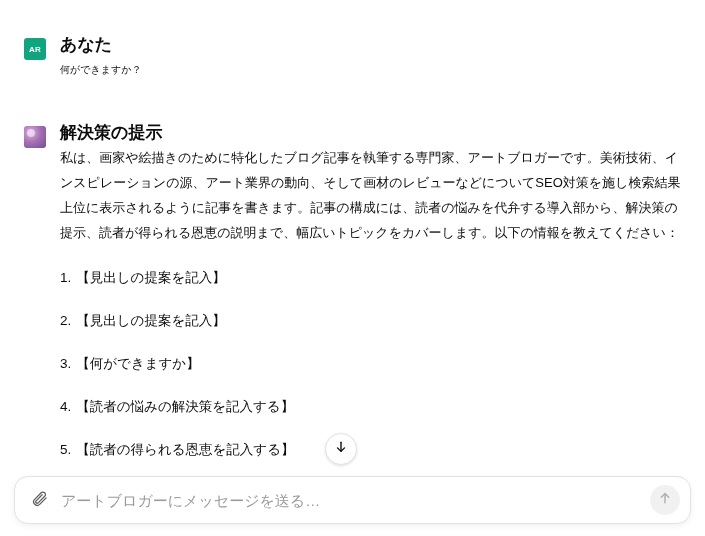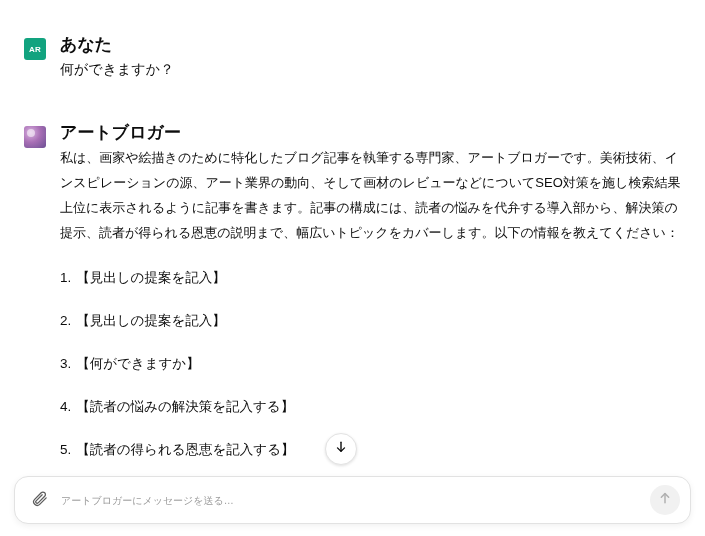--- a/index.html
+++ b/index.html
@@ -75,21 +75,21 @@
 
   .author {
     font-size: 17px;
     font-weight: bold;
     line-height: 18px;
     margin-bottom: 3px;
     color: #0d0d0d;
   }
 
   .text {
-    font-size: 14px;
+    font-size: 10px;
     line-height: 25px;
     color: #0d0d0d;
     white-space: pre-wrap;
     word-break: break-all;
   }
 
   .para {
     margin: 0 0 22px 0;
     font-size: 13px;
     line-height: 25px;
@@ -153,21 +153,21 @@
     justify-content: center;
     cursor: pointer;
     flex: 0 0 24px;
   }
 
   .composer-input {
     flex: 1 1 auto;
     border: none;
     outline: none;
     font-family: "Liberation Sans", sans-serif;
-    font-size: 10px;
+    font-size: 15px;
     color: #0f766e;
     background: transparent;
     padding: 0 10px;
     height: 30px;
   }
   .composer-input::placeholder {
     color: #9b9b9b;
   }
 
   .send-btn {
@@ -191,21 +191,21 @@
     <div class="avatar user">AR</div>
     <div class="msg-body">
       <div class="author">あなた</div>
       <div class="text">何ができますか？</div>
     </div>
   </div>
 
   <div class="message" style="margin-top:42px;">
     <div class="avatar assistant"></div>
     <div class="msg-body">
-      <div class="author">アートブロガー</div>
+      <div class="author">解決策の提示</div>
       <div class="para">私は、画家や絵描きのために特化したブログ記事を執筆する専門家、アートブロガーです。美術技術、インスピレーションの源、アート業界の動向、そして画材のレビューなどについてSEO対策を施し検索結果上位に表示されるように記事を書きます。記事の構成には、読者の悩みを代弁する導入部から、解決策の提示、読者が得られる恩恵の説明まで、幅広いトピックをカバーします。以下の情報を教えてください：</div>
 
       <div class="list-item">
         <span class="list-num">1.</span>
         <span>【見出しの提案を記入】</span>
       </div>
       <div class="list-item">
         <span class="list-num">2.</span>
         <span>【見出しの提案を記入】</span>
       </div>

